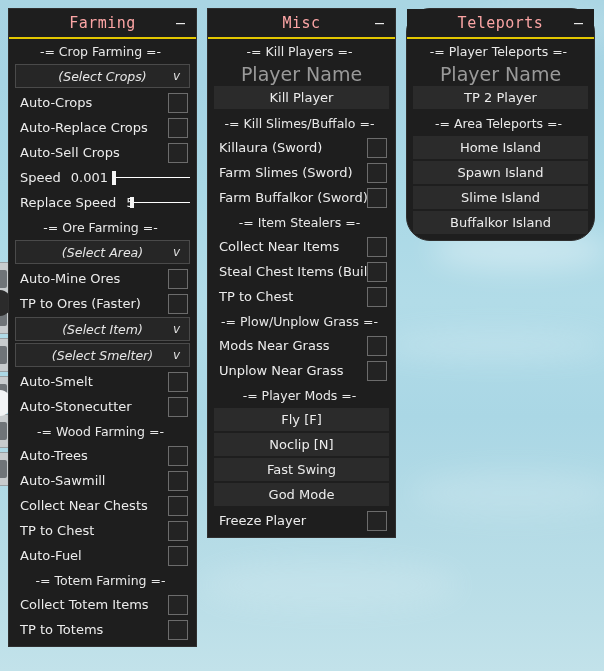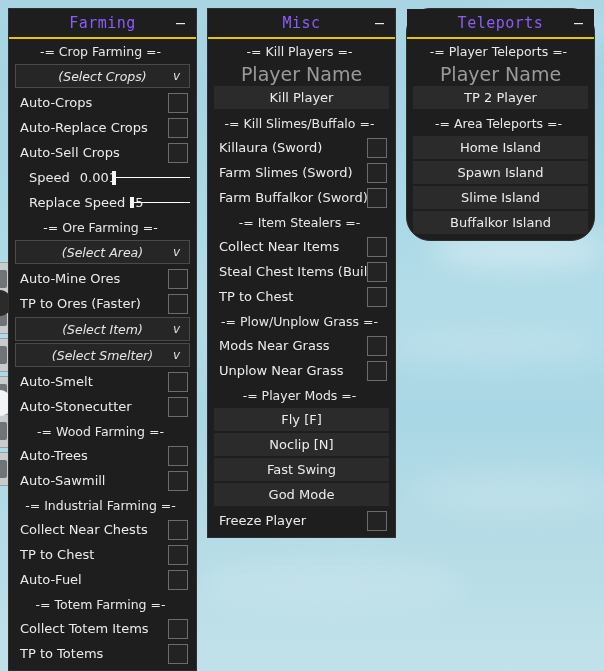--- a/index.html
+++ b/index.html
@@ -90,21 +90,21 @@
     background: #1e1e1e;
     border-bottom: 2px solid #e3c700;
     display: flex;
     align-items: center;
     justify-content: center;
     user-select: none;
   }
   .title-text {
     font-family: "DejaVu Sans Mono", monospace;
     font-size: 15px;
-    color: #8b5cf6;
+    color: #fca5a5;
     letter-spacing: .5px;
   }
   .minimize {
     position: absolute;
     right: 11px;
     top: 50%;
     transform: translateY(-50%);
     font-family: "DejaVu Sans Mono", monospace;
     font-size: 15px;
     color: #f0f0f0;
@@ -172,21 +172,21 @@
     background: #232323;
     cursor: pointer;
   }
 
   
   .slider-row {
     position: relative;
     height: 25px;
     display: flex;
     align-items: center;
-    padding: 0 6px 0 20px;
+    padding: 0 6px 0 11px;
   }
   .slider-row .sl-label {
     font-size: 13px;
     color: #ececec;
     white-space: nowrap;
   }
   .slider-row .sl-value {
     font-size: 13px;
     color: #ececec;
     margin-left: 10px;
@@ -337,21 +337,20 @@
       </div>
       <div class="section">-= Wood Farming =-</div>
       <div class="toggle-row">
         <span class="tr-label">Auto-Trees</span>
         <span class="checkbox"></span>
       </div>
       <div class="toggle-row">
         <span class="tr-label">Auto-Sawmill</span>
         <span class="checkbox"></span>
       </div>
-      <div class="section">-= Industrial Farming =-</div>
       <div class="toggle-row">
         <span class="tr-label">Collect Near Chests</span>
         <span class="checkbox"></span>
       </div>
       <div class="toggle-row">
         <span class="tr-label">TP to Chest</span>
         <span class="checkbox"></span>
       </div>
       <div class="toggle-row">
         <span class="tr-label">Auto-Fuel</span>

